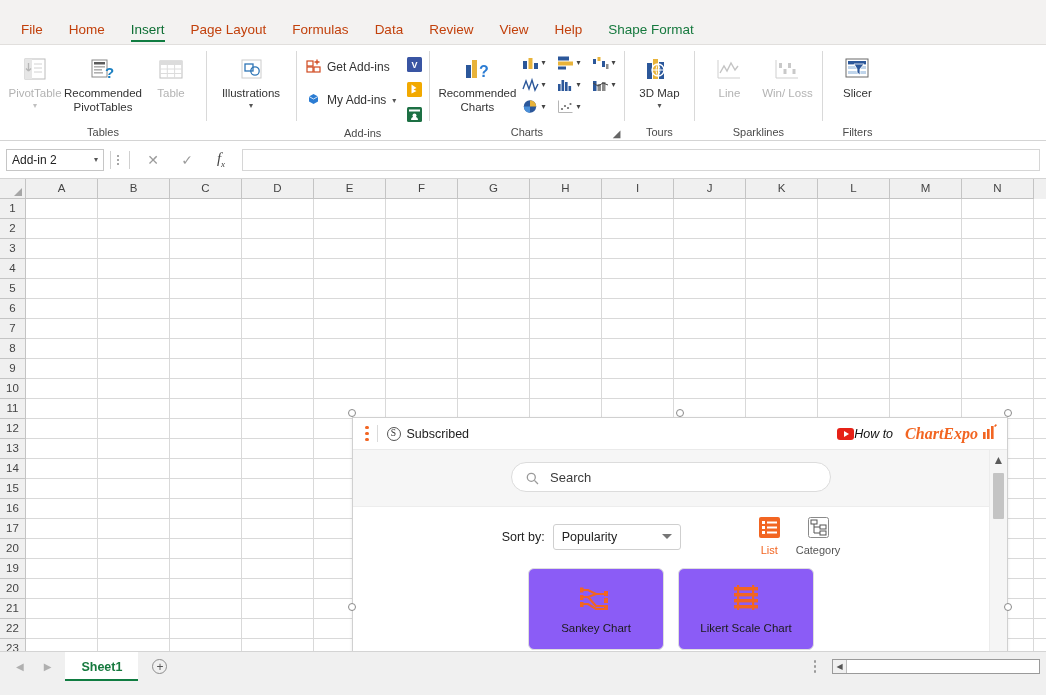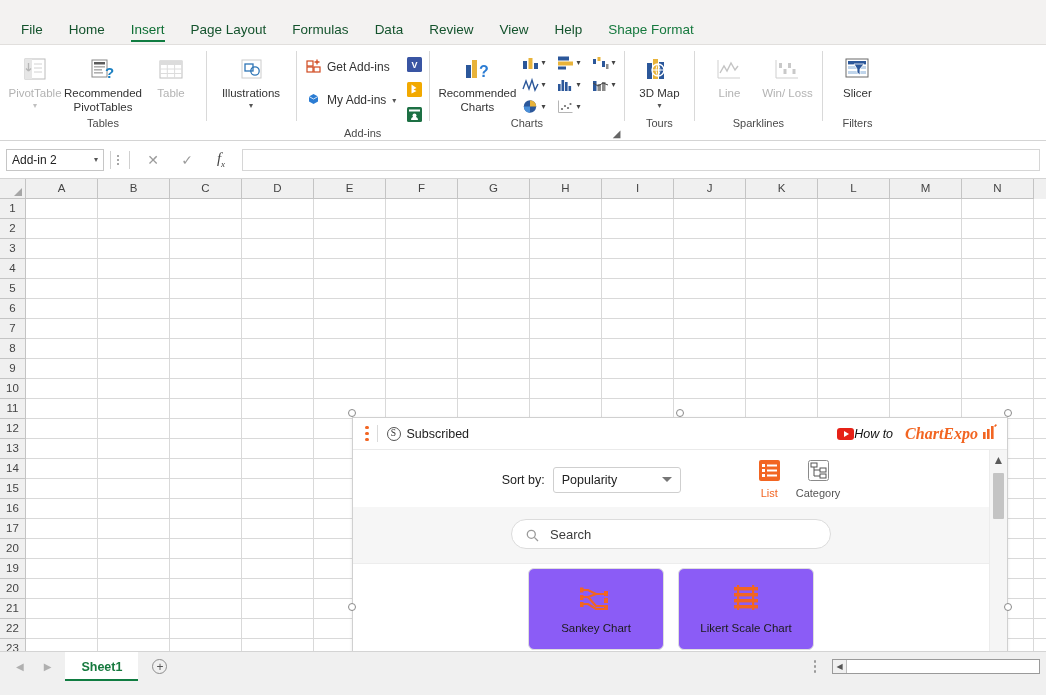--- a/index.html
+++ b/index.html
@@ -15,21 +15,21 @@
 
   
   #menubar {
     height:45px; background:#f3f2f1;
     display:flex; align-items:flex-end;
     padding-left:8px;
     border-bottom:1px solid #e1dfdd;
     position:relative;
   }
   .mtab {
-    font-size:13.5px; color:#14532d;
+    font-size:13.5px; color:#c2410c;
     padding:0 13px 8px 13px;
     line-height:1; cursor:pointer;
     position:relative; white-space:nowrap;
   }
   .mtab.active { color:#0e6e34; font-weight:400; }
   .mtab.active::after {
     content:""; position:absolute; left:13px; right:13px; bottom:2px;
     height:2.5px; background:#107c41;
   }
   .mtab.greentab { color:#16793e; }
@@ -53,21 +53,21 @@
     position:relative; padding:4px 0 0 0;
     height:96px;
   }
   .rgroup + .rgroup::before {
     content:""; position:absolute; left:0; top:6px; bottom:20px;
     width:1px; background:#d9d9d9;
   }
   .rgitems { display:flex; align-items:flex-start; flex:1; padding:0 6px; }
   .rglabel {
     font-size:11px; color:#4a4a4a; text-align:center;
-    padding-bottom:12px; width:100%;
+    padding-bottom:3px; width:100%;
   }
   .rbtn {
     display:flex; flex-direction:column; align-items:center;
     width:58px; padding:4px 2px 0 2px; cursor:pointer;
     font-size:11.5px; color:#333; text-align:center; line-height:1.18;
   }
   .rbtn.wide { width:78px; }
   .rbtn.dis { color:#b3b3b3; cursor:default; }
   .rbtn .ic { height:34px; display:flex; align-items:center; justify-content:center; }
   .chev { font-size:8px; line-height:1; margin-top:1px; color:#555; }
@@ -660,20 +660,32 @@
                 <rect x="10" y="2" width="2.6" height="13" fill="#f26522"></rect>
                 <path d="M13.6 2.5 15.4 0.6" stroke="#f26522" stroke-width="1.6"></path>
               </svg>
           </span>
         </div>
       </div>
     </div>
 
     <div id="aibody">
       <div id="aimain">
+
+        <div id="searchrow">
+          <div id="searchbox">
+            <span class="magnifier">
+              <svg width="13" height="13" viewBox="0 0 13 13">
+                  <circle cx="5.3" cy="5.3" r="4" fill="none" stroke="#9a9a9a" stroke-width="1.3"></circle>
+                  <path d="M8.4 8.4 12 12" stroke="#9a9a9a" stroke-width="1.3"></path>
+                </svg>
+            </span>
+            <input id="searchinput" type="text" value="" placeholder="Search" style="">
+          </div>
+        </div>
 
         <div id="controls">
           <span class="sortlabel">Sort by:</span>
           <div id="sortselect">
             <span>Popularity</span>
             <span class="caret"></span>
           </div>
           <div class="viewtoggles">
             <div class="vtog active">
               <span>
@@ -697,32 +709,20 @@
                     <rect x="12" y="8" width="6" height="4" fill="none" stroke="#555"></rect>
                     <rect x="12" y="14" width="6" height="4" fill="none" stroke="#555"></rect>
                     <path d="M6 7v9h6M6 10h6" fill="none" stroke="#555"></path>
                   </svg>
               </span>
               <span class="vlabel">Category</span>
             </div>
           </div>
         </div>
 
-        <div id="searchrow">
-          <div id="searchbox">
-            <span class="magnifier">
-              <svg width="13" height="13" viewBox="0 0 13 13">
-                  <circle cx="5.3" cy="5.3" r="4" fill="none" stroke="#9a9a9a" stroke-width="1.3"></circle>
-                  <path d="M8.4 8.4 12 12" stroke="#9a9a9a" stroke-width="1.3"></path>
-                </svg>
-            </span>
-            <input id="searchinput" type="text" value="" placeholder="Search" style="">
-          </div>
-        </div>
-
         <div id="cardscroll">
           <div id="cardgrid">
 
             <div class="cardwrap">
               <div class="card">
                 <span class="cicon">
                   <svg width="34" height="30" viewBox="0 0 34 30">
                       <path d="M4 6h5l8 4h8M4 13h5l8-3h8M4 20h5l8 5h8M9 13l8 9h8" fill="none" stroke="#f26522" stroke-width="2.2"></path>
                       <rect x="1" y="3.5" width="3.5" height="5" fill="#f26522"></rect>
                       <rect x="1" y="11" width="3.5" height="5" fill="#f26522"></rect>

